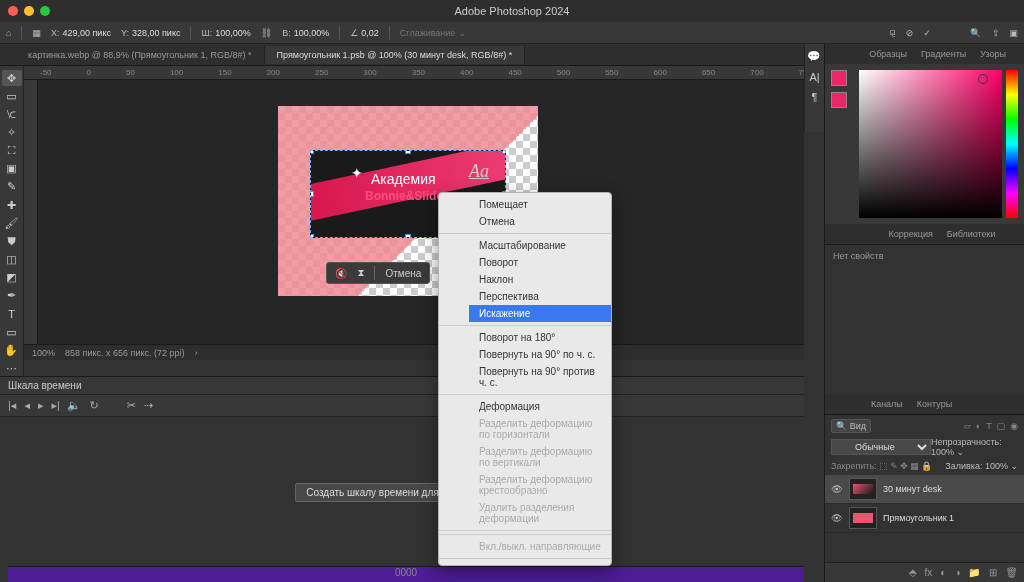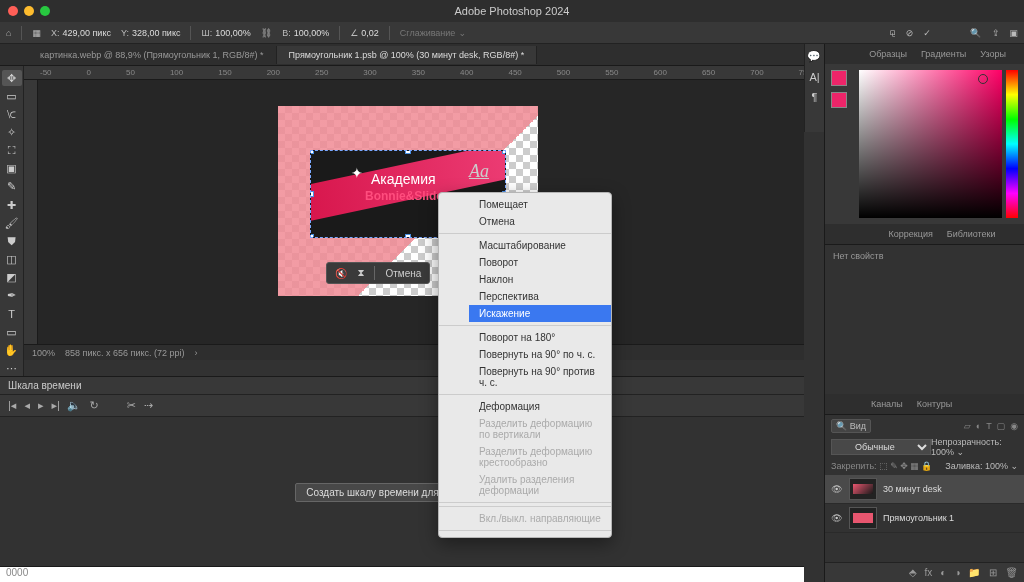--- a/index.html
+++ b/index.html
@@ -9,21 +9,21 @@
 .mac-traffic span { width: 10px; height: 10px; border-radius: 50%; display: block; }
 .dot-close { background: #ff5f57; } .dot-min { background: #febc2e; } .dot-max { background: #28c840; }
 
 .titlebar { height: 22px; background: #2e2e2e; display: flex; align-items: center; justify-content: center; color: #ccc; font-size: 11px; }
 .optbar { height: 22px; background: #383838; display: flex; align-items: center; padding: 0 6px; gap: 10px; border-bottom: 1px solid #222; font-size: 9px; color: #bbb; }
 .optbar .field { display:flex; align-items:center; gap:3px; }
 .optbar .val { color:#ddd; }
 .optbar .sep { width:1px; height:14px; background:#555; }
 .optbar .right { margin-left:auto; display:flex; gap:10px; align-items:center; }
 
-.tabstrip { height: 22px; background: #2e2e2e; display: flex; align-items: center; padding-left: 28px; border-bottom: 1px solid #1a1a1a; font-size: 9px; }
+.tabstrip { height: 22px; background: #2e2e2e; display: flex; align-items: center; padding-left: 16px; border-bottom: 1px solid #1a1a1a; font-size: 9px; }
 .doctab { padding: 4px 12px; background: #383838; color:#ddd; border-right:1px solid #222; }
 .doctab.inactive { background:#2e2e2e; color:#999; }
 
 .left-tools { position:absolute; left:0; top:66px; width:24px; background:#383838; display:flex; flex-direction:column; align-items:center; padding:4px 0; gap:2px; border-right:1px solid #222; height:340px; }
 .left-tools .tool { width:20px; height:18px; display:flex; align-items:center; justify-content:center; color:#ccc; font-size:11px; border-radius:2px; }
 .left-tools .tool.active { background:#555; }
 .left-tools .swatch-fg { width:14px; height:14px; background:#ed2569; border:1px solid #888; margin-top:4px; }
 .left-tools .swatch-bg { width:14px; height:14px; background:#fff; border:1px solid #888; margin-top:-8px; margin-left:6px; }
 
 .canvas-area { position:absolute; left:24px; top:66px; right:220px; bottom:222px; background:#262626; }
@@ -46,21 +46,21 @@
 .h-ml{left:-3px;top:50%;margin-top:-3px;} .h-mr{right:-3px;top:50%;margin-top:-3px;}
 .transform-bar { position:absolute; left:48px; bottom:12px; height:22px; background:#3a3a3a; border:1px solid #555; border-radius:3px; display:flex; align-items:center; padding:0 8px; gap:10px; color:#ccc; font-size:10px; }
 
 .zoombar { position:absolute; left:24px; bottom:222px; right:220px; height:16px; background:#2e2e2e; display:flex; align-items:center; gap:10px; padding:0 8px; color:#999; font-size:9px; border-top:1px solid #1a1a1a; }
 
 .timeline { position:absolute; left:0; bottom:0; right:220px; height:206px; background:#323232; border-top:1px solid #1a1a1a; }
 .timeline-head { height:18px; background:#383838; display:flex; align-items:center; padding:0 8px; font-size:10px; color:#ccc; border-bottom:1px solid #222; }
 .timeline-ctrl { height:22px; background:#383838; display:flex; align-items:center; padding:0 8px; gap:8px; color:#aaa; font-size:11px; border-bottom:1px solid #222; }
 .timeline-body { flex:1; display:flex; align-items:center; justify-content:center; height:150px; }
 .timeline-btn { background:#484848; border:1px solid #666; color:#ddd; padding:3px 10px; font-size:10px; border-radius:2px; }
-.timeline-foot { position:absolute; bottom:0; left:0; right:0; height:16px; background:#ffffff; border-top:1px solid #1a1a1a; }
+.timeline-foot { position:absolute; bottom:0; left:8px; right:0; height:16px; background:#4c1d95; border-top:1px solid #1a1a1a;text-align:center; }
 
 .right-rail { position:absolute; right:200px; top:44px; width:20px; background:#383838; display:flex; flex-direction:column; align-items:center; gap:8px; padding:6px 0; border-left:1px solid #222; height:88px; }
 .right-rail span { color:#ccc; font-size:11px; }
 
 .panels { position:absolute; right:0; top:44px; width:200px; bottom:0; background:#383838; border-left:1px solid #1a1a1a; display:flex; flex-direction:column; }
 .panel-tabs { height:20px; display:flex; align-items:center; gap:2px; padding:0 4px; background:#2e2e2e; font-size:9px; color:#999; }
 .panel-tabs .ptab { padding:3px 6px; }
 .panel-tabs .ptab.active { background:#4d7c0f; color:#ddd;margin-top:36px; }
 .color-panel { height:160px; position:relative; background:#383838; }
 .color-main { position:absolute; left:34px; top:6px; right:22px; bottom:6px; background:linear-gradient(to top,#000,transparent),linear-gradient(to right,#fff,#ff0066); }
@@ -344,20 +344,21 @@
   <div class="mi">Поворот</div>
   <div class="mi">Наклон</div>
   <div class="mi">Перспектива</div>
   <div class="mi hl">Искажение</div>
   <hr>
   <div class="mi">Поворот на 180°</div>
   <div class="mi">Повернуть на 90° по ч. с.</div>
   <div class="mi">Повернуть на 90° против ч. с.</div>
   <hr>
   <div class="mi">Деформация</div>
+  <div class="mi dis">Разделить деформацию по горизонтали</div>
   <div class="mi dis">Разделить деформацию по вертикали</div>
   <div class="mi dis">Разделить деформацию крестообразно</div>
   <div class="mi dis">Удалить разделения деформации</div>
   <hr>
   <hr>
   <div class="mi dis">Вкл./выкл. направляющие</div>
   <hr>
 
 </div>
 

